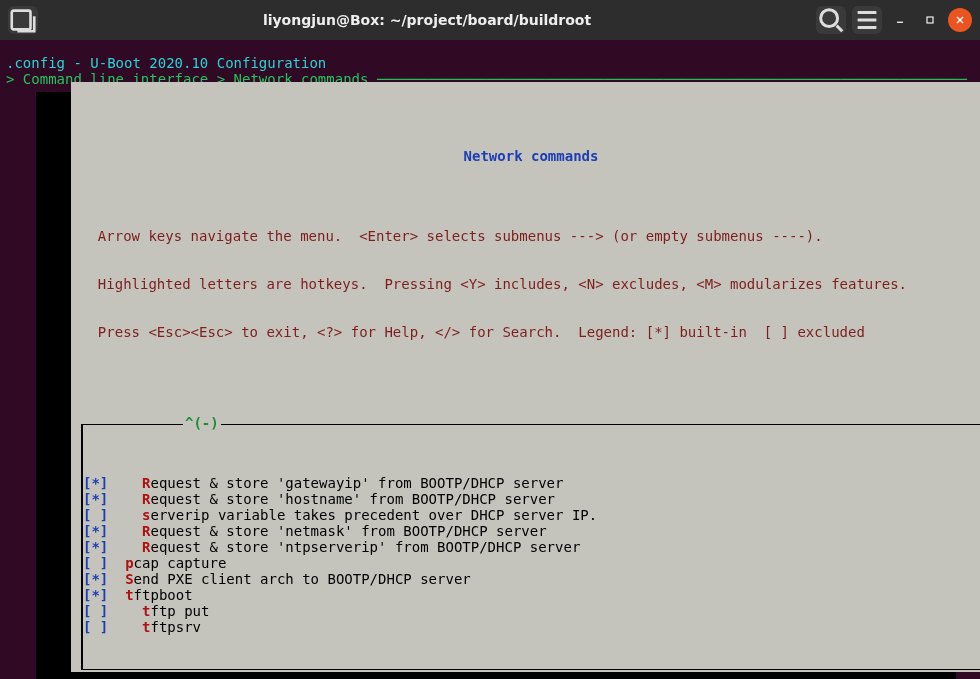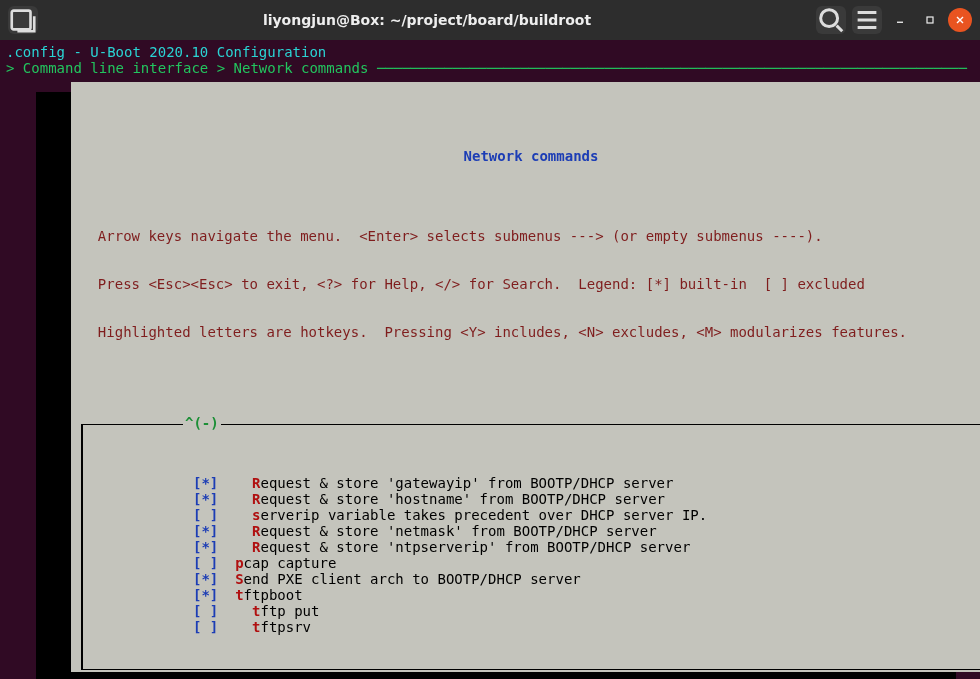--- a/index.html
+++ b/index.html
@@ -57,21 +57,21 @@
     .tb-close { background: #e95420; }
     .tb-win-btn svg { width: 12px; height: 12px; }
 
     .term-area {
       background: #300a24;
       height: calc(100% - 40px);
       padding: 4px 6px;
       color: #ccc;
       position: relative;
     }
-    .pre-header-line1 { color: #2ad4d4; white-space: pre; }
+    .pre-header-line1 { color: #2ad4d4; white-space: pre; margin-top: 11px; }
     .pre-header-line2 { color: #22c55e; white-space: pre; }
 
     .config-box {
       position: absolute;
       top: 42px;
       left: 26px;
       width: 920px;
       height: 590px;
       background: #c4c4bc;
       color: #000;
@@ -104,21 +104,21 @@
     .scroll-mark {
       position: absolute;
       top: -10px;
       left: 100px;
       background: #c4c4bc;
       color: #1c8f36;
       font-weight: bold;
       padding: 0 2px;
     }
 
-    .menu-line { white-space: pre; padding-left: 110px; }
+    .menu-line { white-space: pre; }
     .br { color: #1c3db5; font-weight: bold; }
     .hotkey { color: #b01010; font-weight: bold; }
   </style>
 </head>
 <body>
 
 <div class="titlebar">
   <div class="tb-left">
     <button class="tb-icon-btn">
       <svg viewBox="0 0 16 16" fill="none" stroke="currentColor" stroke-width="1.4">
@@ -161,22 +161,22 @@
 <div class="term-area">
   <div class="pre-header-line1">.config - U-Boot 2020.10 Configuration</div>
   <div class="pre-header-line2"><span>&gt; Command line interface &gt; Network commands </span><span id="dash-fill">──────────────────────────────────────────────────────────────────────</span></div>
 
   <div class="config-shadow"></div>
   <div class="config-box">
     <div class="config-inner">
       <div class="title-center">Network commands</div>
       <div class="help-text">
         <div>  Arrow keys navigate the menu.  &lt;Enter&gt; selects submenus ---&gt; (or empty submenus ----).</div>
+        <div>  Highlighted letters are hotkeys.  Pressing &lt;Y&gt; includes, &lt;N&gt; excludes, &lt;M&gt; modularizes features.</div>
         <div>  Press &lt;Esc&gt;&lt;Esc&gt; to exit, &lt;?&gt; for Help, &lt;/&gt; for Search.  Legend: [*] built-in  [ ] excluded</div>
-        <div>  Highlighted letters are hotkeys.  Pressing &lt;Y&gt; includes, &lt;N&gt; excludes, &lt;M&gt; modularizes features.</div>
       </div>
 
       <div class="menu-frame">
         <span class="scroll-mark">^(-)</span>
         <div id="menu-items"><div class="menu-line"><span class="br">[*]</span>    <span class="hotkey">R</span>equest &amp; store 'gatewayip' from BOOTP/DHCP server</div><div class="menu-line"><span class="br">[*]</span>    <span class="hotkey">R</span>equest &amp; store 'hostname' from BOOTP/DHCP server</div><div class="menu-line"><span class="br">[ ]</span>    <span class="hotkey">s</span>erverip variable takes precedent over DHCP server IP.</div><div class="menu-line"><span class="br">[*]</span>    <span class="hotkey">R</span>equest &amp; store 'netmask' from BOOTP/DHCP server</div><div class="menu-line"><span class="br">[*]</span>    <span class="hotkey">R</span>equest &amp; store 'ntpserverip' from BOOTP/DHCP server</div><div class="menu-line"><span class="br">[ ]</span>  <span class="hotkey">p</span>cap capture</div><div class="menu-line"><span class="br">[*]</span>  <span class="hotkey">S</span>end PXE client arch to BOOTP/DHCP server</div><div class="menu-line"><span class="br">[*]</span>  <span class="hotkey">t</span>ftpboot</div><div class="menu-line"><span class="br">[ ]</span>    <span class="hotkey">t</span>ftp put</div><div class="menu-line"><span class="br">[ ]</span>    <span class="hotkey">t</span>ftpsrv</div></div>
       </div>
 
       
     </div>
   </div>

